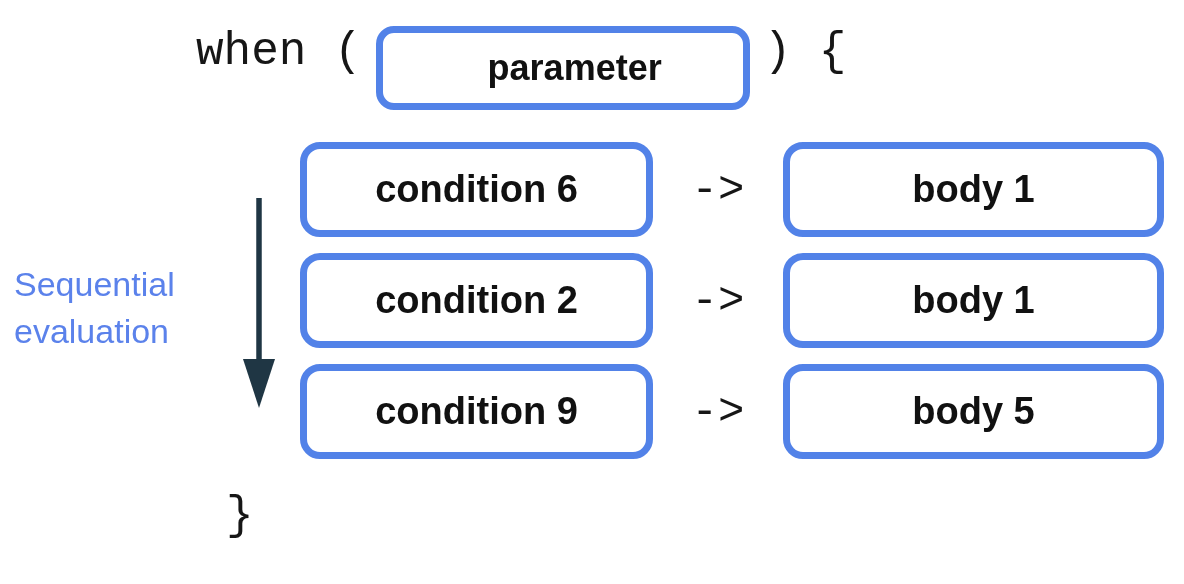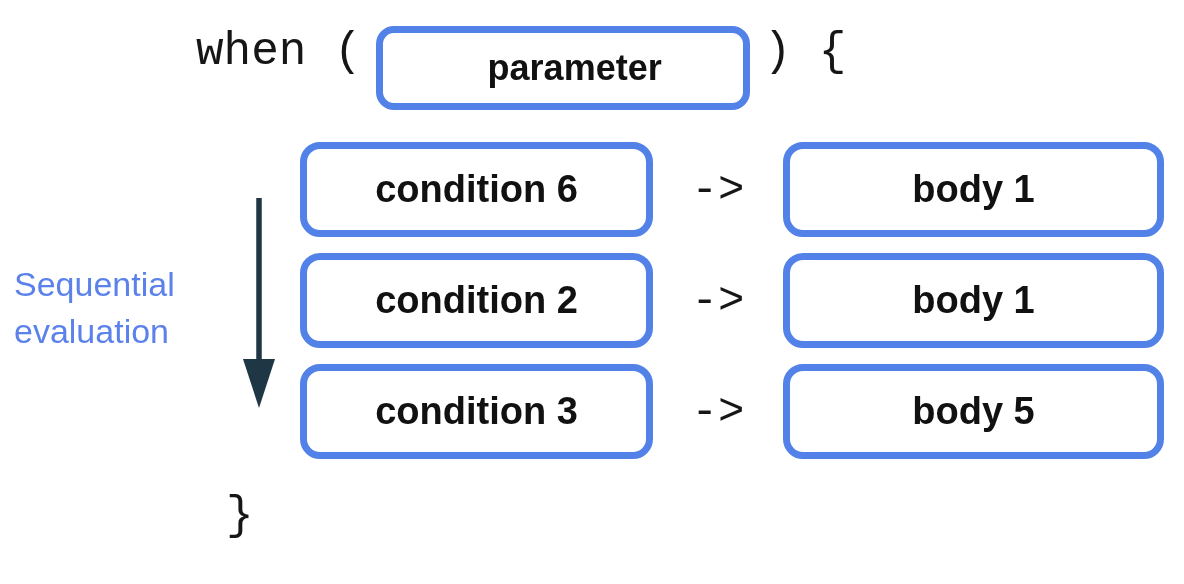--- a/index.html
+++ b/index.html
@@ -137,21 +137,21 @@
         <span>condition 2</span>
       </div>
       <span class="mono arrow-token">-&gt;</span>
       <div class="box body-box">
         <span>body 1</span>
       </div>
     </div>
 
     <div class="row">
       <div class="box cond-box">
-        <span>condition 3</span>
+        <span>condition 9</span>
       </div>
       <span class="mono arrow-token">-&gt;</span>
       <div class="box body-box">
         <span>body 5</span>
       </div>
     </div>
 
   </div>
 
   <div class="side-label">Sequential evaluation</div>

